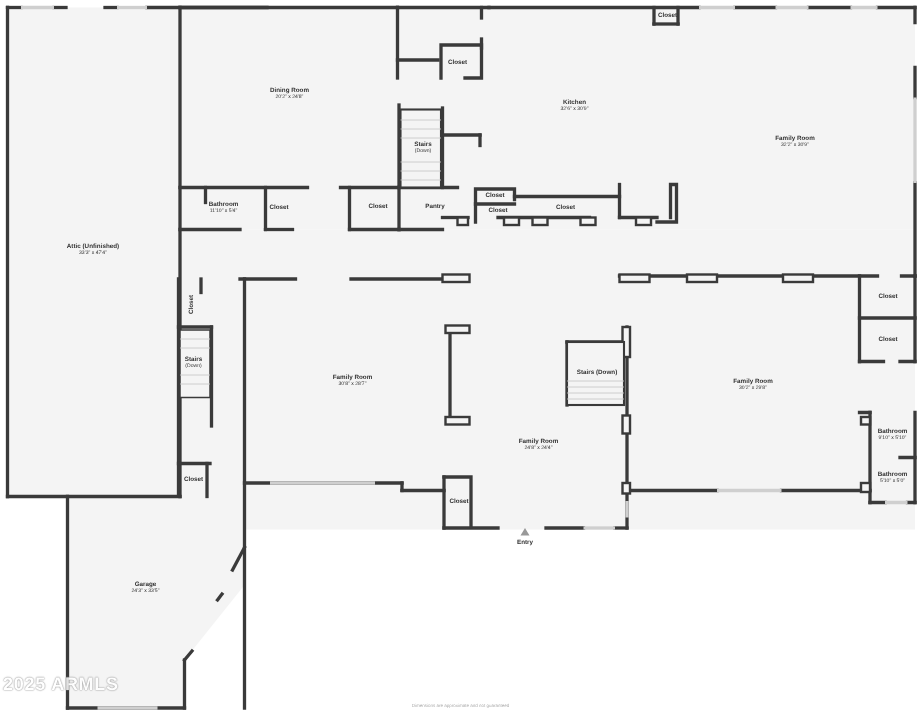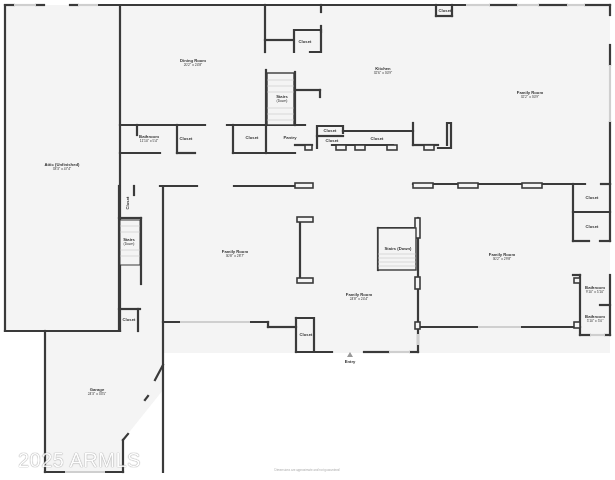--- a/index.html
+++ b/index.html
@@ -7,22 +7,22 @@
   #plan{position:absolute;left:0;top:0;width:615px;height:480px;}
   .floor{fill:#f4f4f4;}
   .wall{stroke:#3a3a3a;stroke-width:2.2;fill:none;stroke-linecap:square;}
   .wallbox{fill:#f4f4f4;stroke:#3a3a3a;stroke-width:1.6;}
   .win{stroke:#cfcfcf;stroke-width:2.2;fill:none;}
   .stairline{stroke:#c8c8c8;stroke-width:0.6;}
   .lbl{position:absolute;transform:translate(-50%,-50%);text-align:center;color:#333;white-space:nowrap;line-height:1.15;}
   .lbl .n{font-size:4.2px;font-weight:bold;display:block;}
   .lbl .d{font-size:3.4px;display:block;}
   .vert{transform:translate(-50%,-50%) rotate(-90deg);}
-  .watermark{position:absolute;left:18px;top:449px;font-size:20px;color:#ffffff;letter-spacing:0.5px;
-    text-shadow:0 0 1px #888,0 0 1px #888;opacity:0.85;font-family:"Liberation Sans",sans-serif;}
+  .watermark{position:absolute;left:2px;top:449px;font-size:12px;color:#ffffff;letter-spacing:0.5px;
+    text-shadow:0 0 1px #888,0 0 1px #888;opacity:0.85;font-family:"Liberation Sans",sans-serif;font-weight:bold;}
   .disclaimer{position:absolute;left:307px;top:468px;transform:translateX(-50%);font-size:3px;color:#aaa;white-space:nowrap;}
 </style>
 </head>
 <body>
 
 <svg id="plan" viewBox="0 0 615 480" xmlns="http://www.w3.org/2000/svg">
 
   <g>
     <rect class="floor" x="5" y="5" width="115" height="326"></rect>
     <rect class="floor" x="120" y="5" width="490" height="148"></rect>

